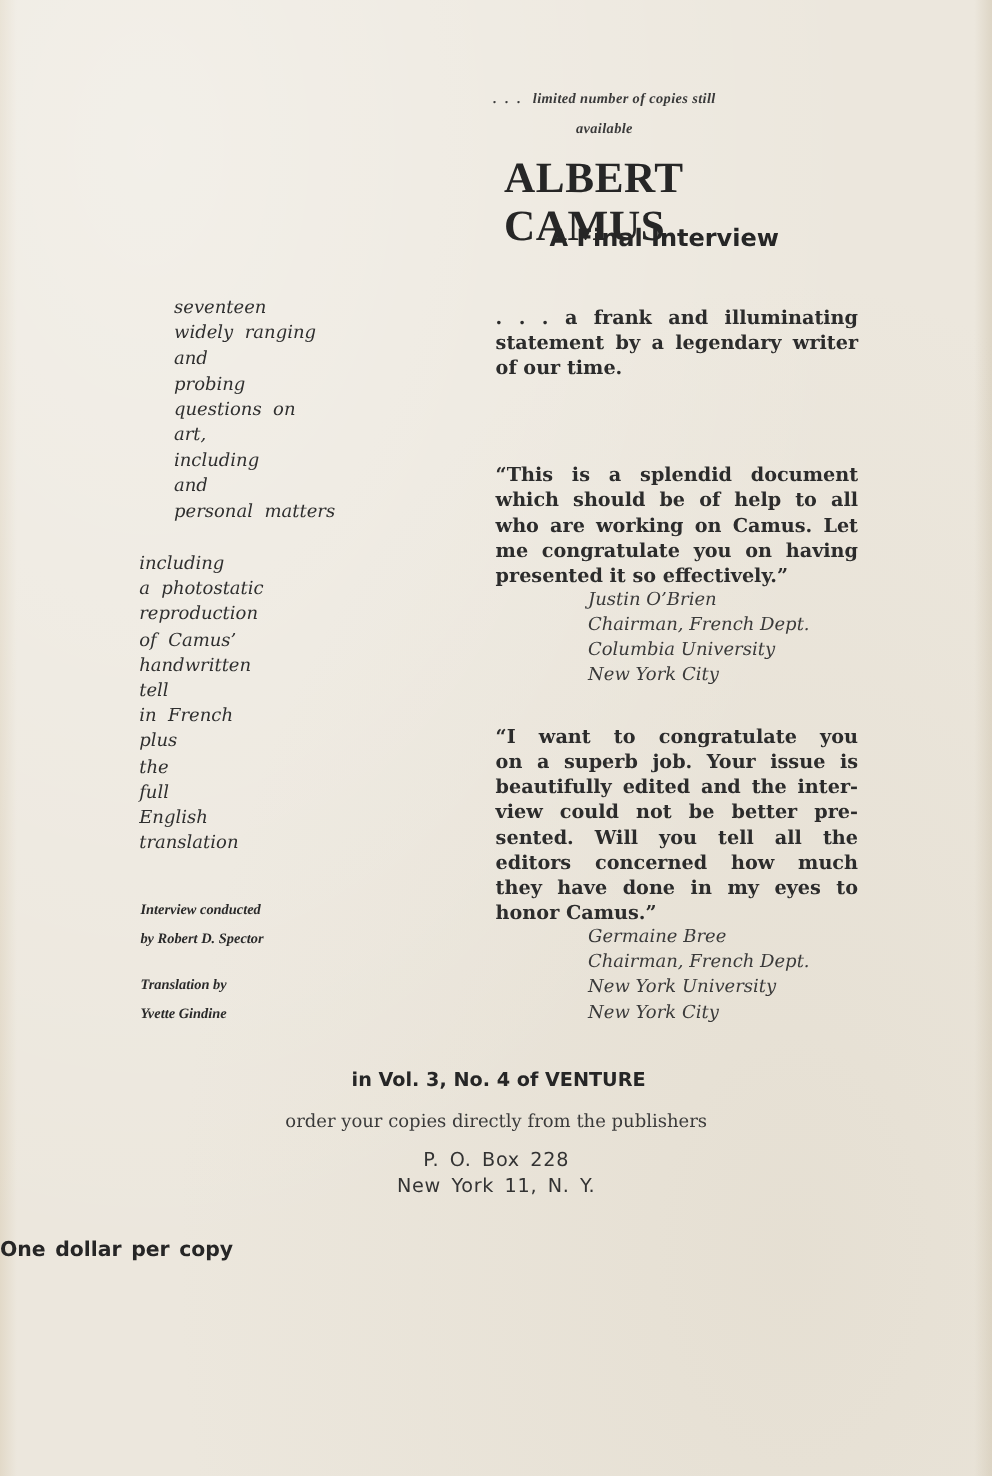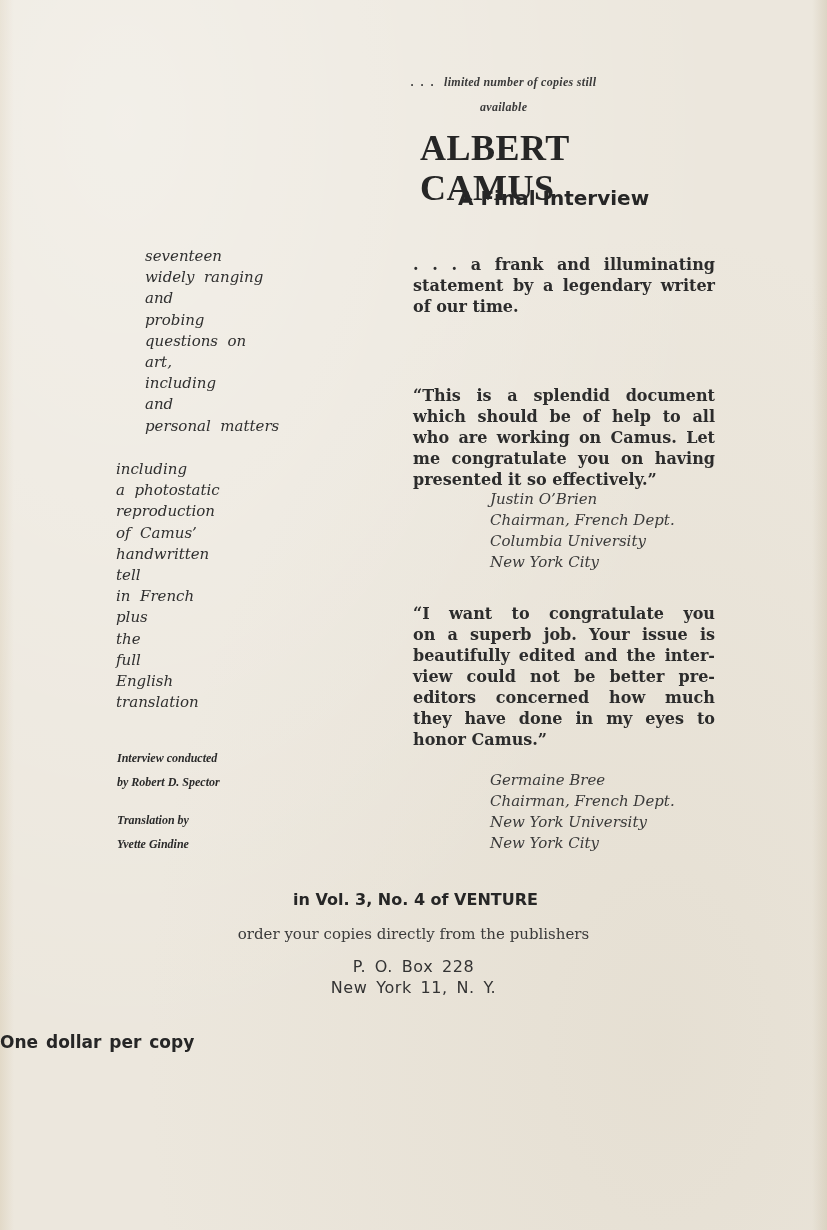--- a/index.html
+++ b/index.html
@@ -116,20 +116,21 @@
     <div>Chairman, French Dept.</div>
     <div>Columbia University</div>
     <div>New York City</div>
   </div>
 
   <div class="abs body-block quote2">
     <div>“I want to congratulate you</div>
     <div>on a superb job. Your issue is</div>
     <div>beautifully edited and the inter-</div>
     <div>view could not be better pre-</div>
+    <div>sented. Will you tell all the</div>
     <div>editors concerned how much</div>
     <div>they have done in my eyes to</div>
     <div class="last">honor Camus.”</div>
   </div>
   <div class="abs sig sig2">
     <div>Germaine Bree</div>
     <div>Chairman, French Dept.</div>
     <div>New York University</div>
     <div>New York City</div>
   </div>

